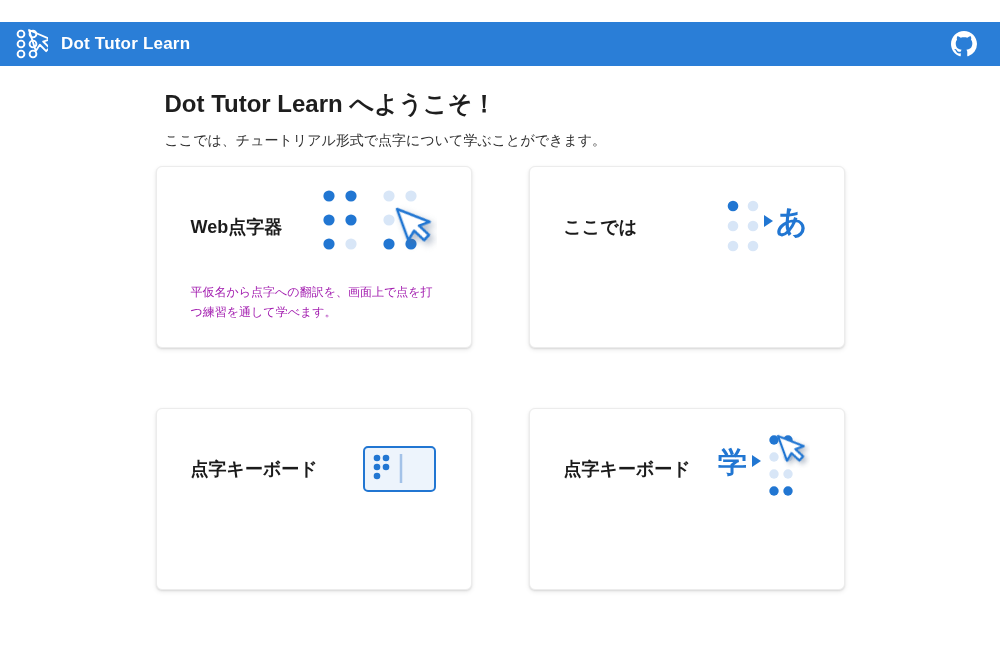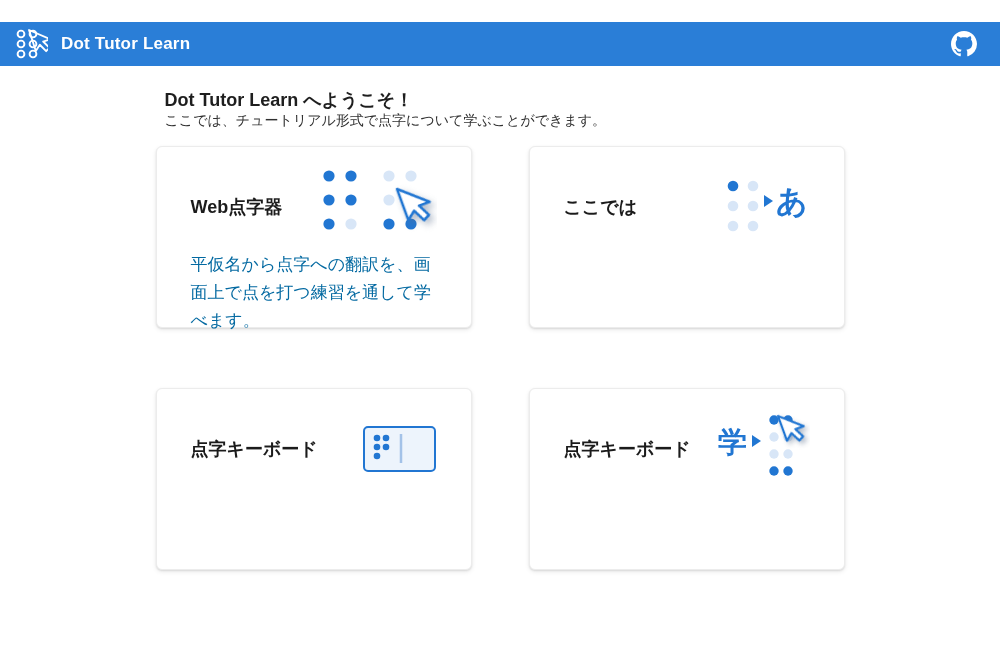--- a/index.html
+++ b/index.html
@@ -35,22 +35,22 @@
     border:none;
     cursor:pointer;
     width:28px; height:28px;
     display:flex; align-items:center; justify-content:center;
   }
   .github-btn svg { width:26px; height:26px; display:block; }
 
   
   .page-content { width:689px; margin:0 auto; }
   .welcome-title {
-    margin:22px 0 0 9px;
-    font-size:18px;
+    margin:22px 0 12px 9px;
+    font-size:24px;
     font-weight:600;
     color:#1e1e1e;
   }
   .welcome-subtitle {
     margin:0 0 16px 9px;
     font-size:14px;
     color:#303030;
   }
 
   
@@ -76,25 +76,25 @@
     justify-content:space-between;
     align-items:center;
   }
   .card-title {
     font-size:18px;
     font-weight:bold;
     color:#1b1b1b;
     white-space:nowrap;
   }
   .card-desc {
-    margin-top:4px;
+    margin-top:16px;
     width:252px;
-    font-size:17px;
+    font-size:12px;
     line-height:1.65;
-    color:#0369a1;
+    color:#a21caf;
   }
   .card-icon { display:block; flex-shrink:0; }
   .cursor-shadow { filter:drop-shadow(1.5px 2.5px 1.5px rgba(90,110,140,0.45)); }
 </style>
 </head>
 <body>
 
 <header class="app-header">
   <svg class="logo-svg" viewBox="0 0 34 36" aria-hidden="true">
     <g fill="none" stroke="#ffffff" stroke-width="1.9">

